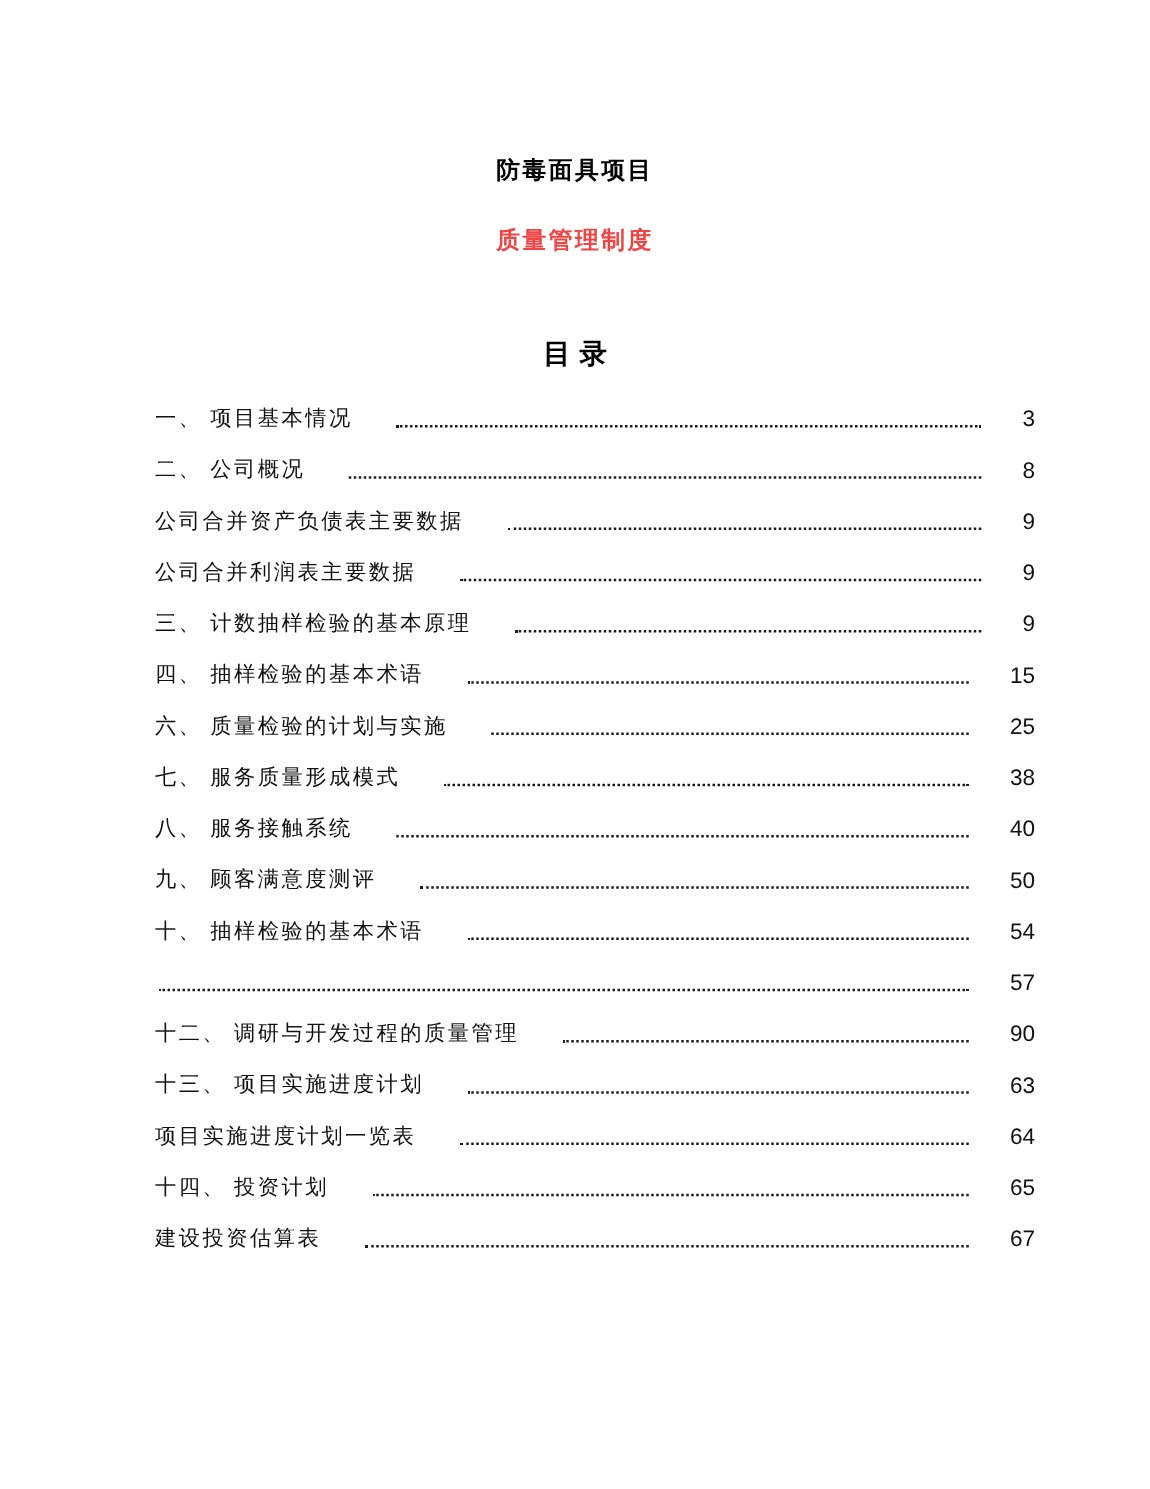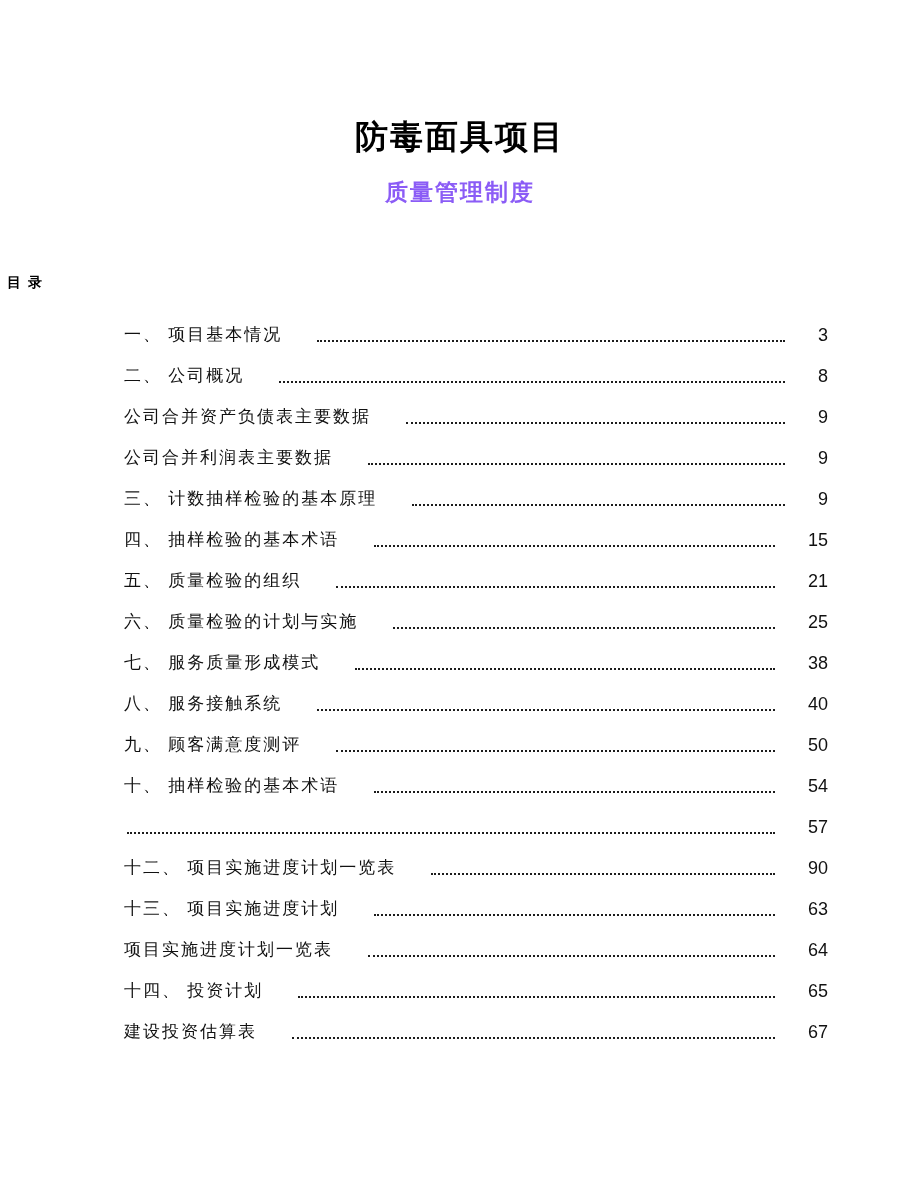--- a/index.html
+++ b/index.html
@@ -12,40 +12,40 @@
     color: #000000;
     font-family: "Liberation Serif", serif;
     overflow: hidden;
   }
   .titles { text-align: center; }
   .doc-title {
     margin: 0;
     padding-top: 121px;
     font-family: "Liberation Sans", sans-serif;
     font-weight: bold;
-    font-size: 33px;
+    font-size: 19px;
     line-height: 31px;
     letter-spacing: 2px;
     color: #000000;
   }
   .doc-subtitle {
     margin: 25px 0 0 0;
     font-family: "Liberation Sans", sans-serif;
     font-weight: bold;
-    font-size: 23px;
+    font-size: 19px;
     line-height: 31px;
     letter-spacing: 2px;
-    color: #8b5cf6;
+    color: #ef4444;
   }
   .toc-heading {
     margin: 61px 0 0 0;
-    text-align: left;
+    text-align: center;
     font-family: "Liberation Serif", serif;
     font-weight: bold;
-    font-size: 14px;
+    font-size: 22px;
     line-height: 28px;
     letter-spacing: 7px;
     text-indent: 7px; 
     color: #000000;
   }
   .toc {
     margin: 26px 92px 0 124px;
   }
   .toc-row {
     display: flex;
@@ -119,25 +119,20 @@
     <span class="leader"></span>
     <span class="toc-page">9</span>
   </div>
 
   <div class="toc-row">
     <span class="toc-label">四、 抽样检验的基本术语</span>
     <span class="leader"></span>
     <span class="toc-page">15</span>
   </div>
 
-  <div class="toc-row">
-    <span class="toc-label">五、 质量检验的组织</span>
-    <span class="leader"></span>
-    <span class="toc-page">21</span>
-  </div>
 
   <div class="toc-row">
     <span class="toc-label">六、 质量检验的计划与实施</span>
     <span class="leader"></span>
     <span class="toc-page">25</span>
   </div>
 
   <div class="toc-row">
     <span class="toc-label">七、 服务质量形成模式</span>
     <span class="leader"></span>
@@ -161,21 +156,21 @@
     <span class="leader"></span>
     <span class="toc-page">54</span>
   </div>
 
   <div class="toc-row">
     <span class="leader"></span>
     <span class="toc-page">57</span>
   </div>
 
   <div class="toc-row">
-    <span class="toc-label">十二、 项目实施进度计划一览表</span>
+    <span class="toc-label">十二、 调研与开发过程的质量管理</span>
     <span class="leader"></span>
     <span class="toc-page">90</span>
   </div>
 
   <div class="toc-row">
     <span class="toc-label">十三、 项目实施进度计划</span>
     <span class="leader"></span>
     <span class="toc-page">63</span>
   </div>
 

